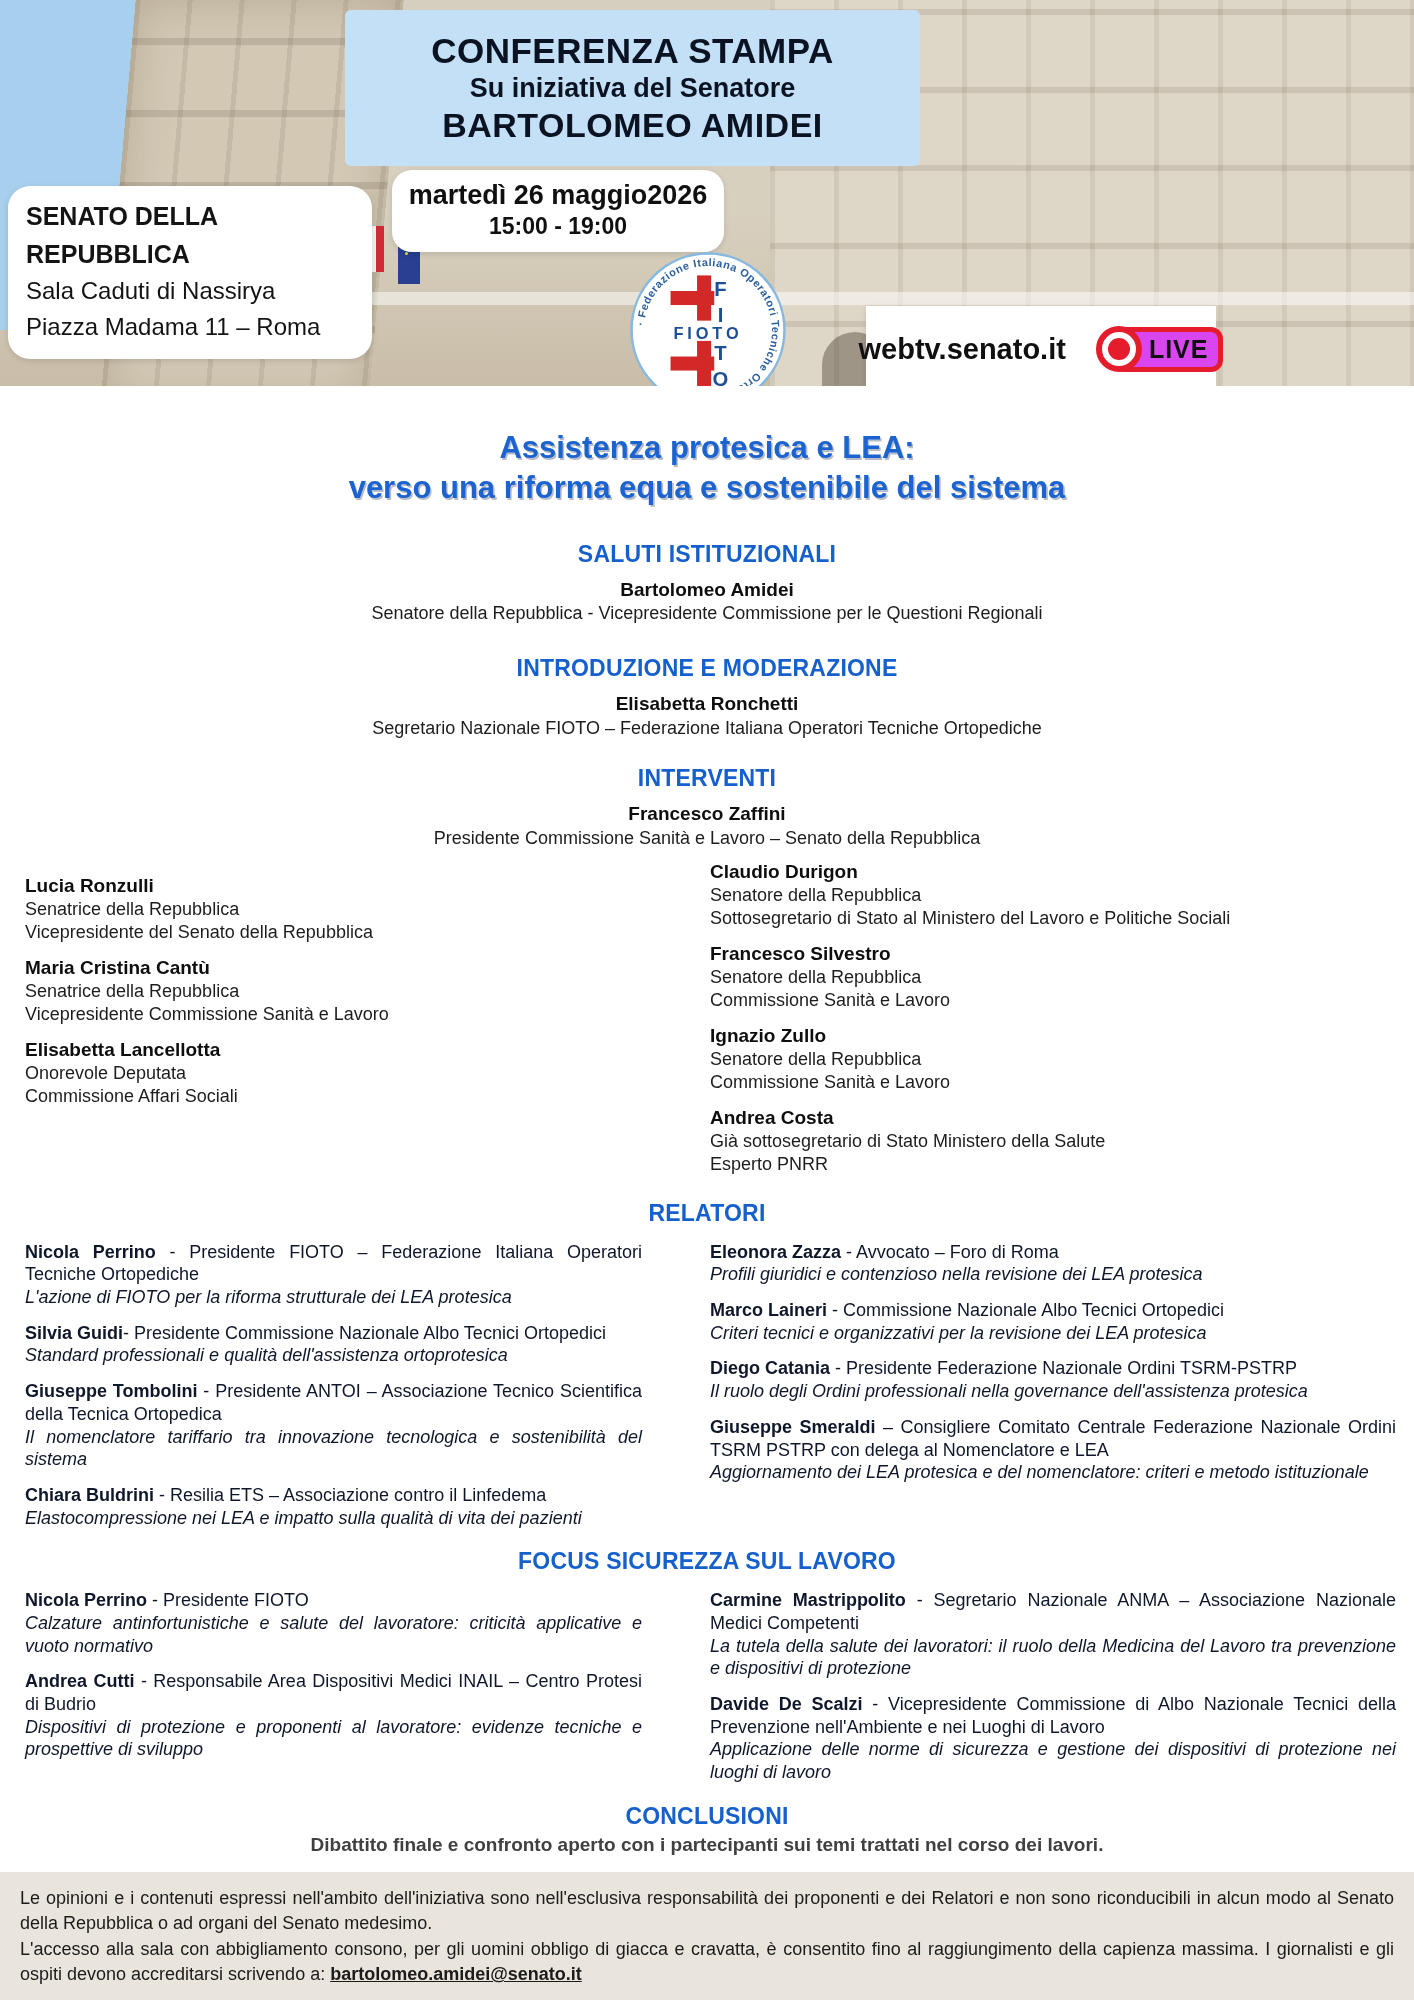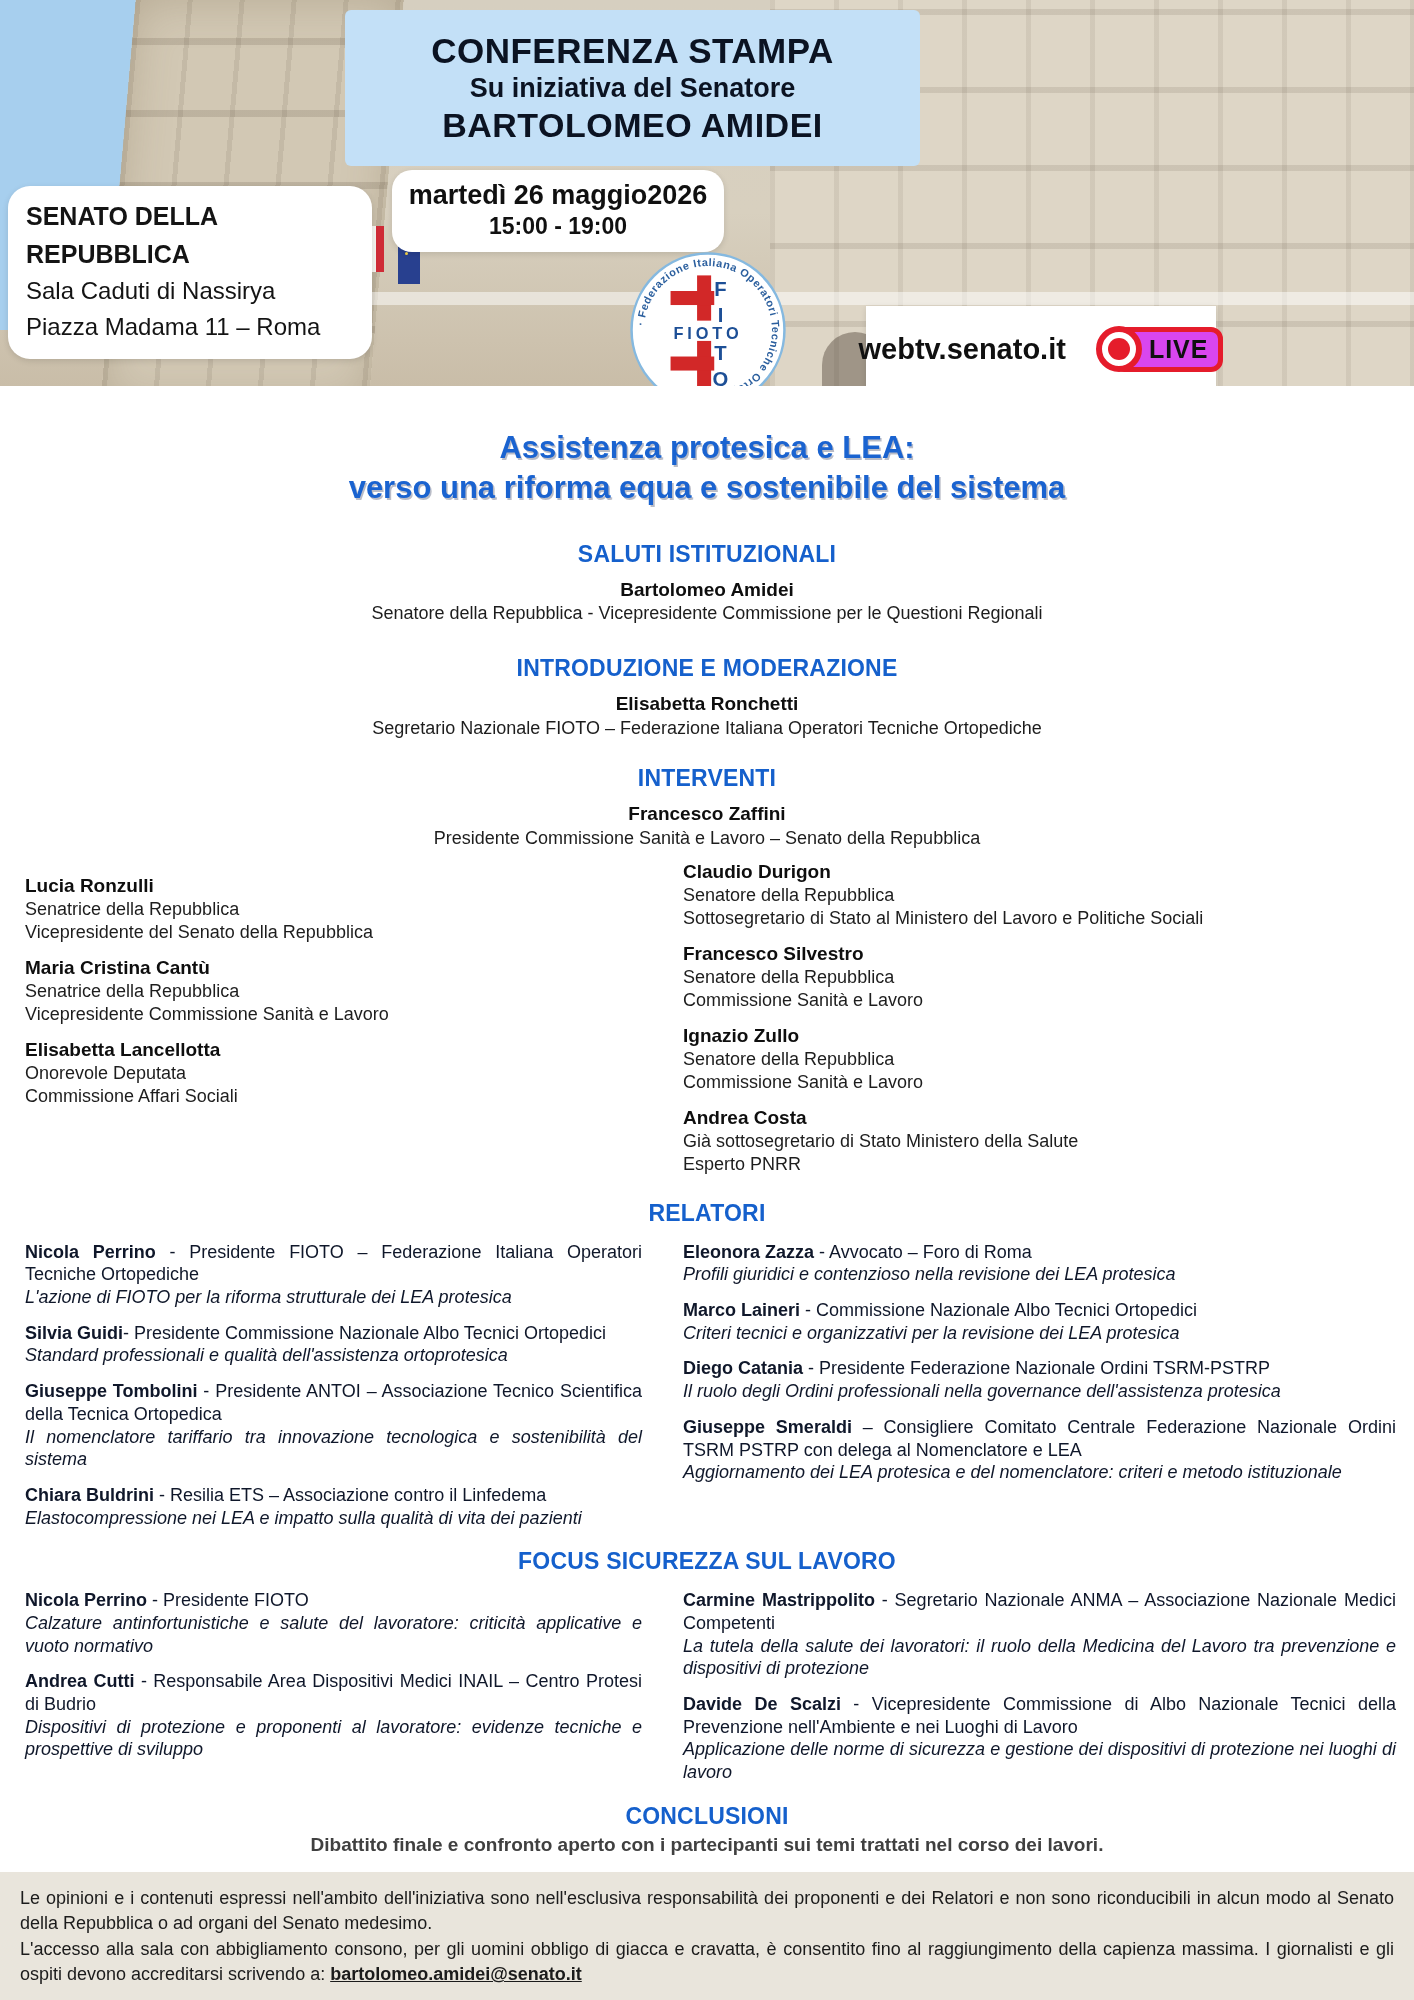--- a/index.html
+++ b/index.html
@@ -57,21 +57,21 @@
   
   .main-title{margin:42px 10px 0;text-align:center;font-size:31px;font-weight:700;line-height:1.3;color:#1a63d0;
     text-shadow:1.6px 1.8px 0 rgba(23,33,69,.30);}
   .sec{text-align:center;}
   .sec-h{font-size:23px;font-weight:700;color:#1560cc;letter-spacing:.2px;}
   .person{margin:0 0 12px;}
   .person .nm{font-size:19px;font-weight:700;line-height:1.3;color:#0e0e0e;}
   .person .rl{font-size:18px;line-height:1.26;color:#1d1d1d;}
   .sec .person{margin:10px 0 0;}
 
-  .cols{display:grid;grid-template-columns:617px 1fr;column-gap:41px;padding:0 18px 0 25px;}
+  .cols{display:grid;grid-template-columns:617px 1fr;column-gap:68px;padding:0 18px 0 25px;}
   .cols.interventi .col-l{padding-top:14px;}
 
   .entry{margin:0 0 13px;font-size:18px;line-height:1.26;text-align:justify;color:#0f172a;}
   .entry b{font-weight:700;}
   .entry .talk{display:block;font-style:italic;}
 
   .concl-line{margin-top:4px;text-align:center;font-size:19px;font-weight:700;color:#404040;}
 
   
   .foot{margin-top:auto;background:#e9e5dc;padding:14px 20px 12px;font-size:18px;line-height:1.42;color:#1b1b1b;}

